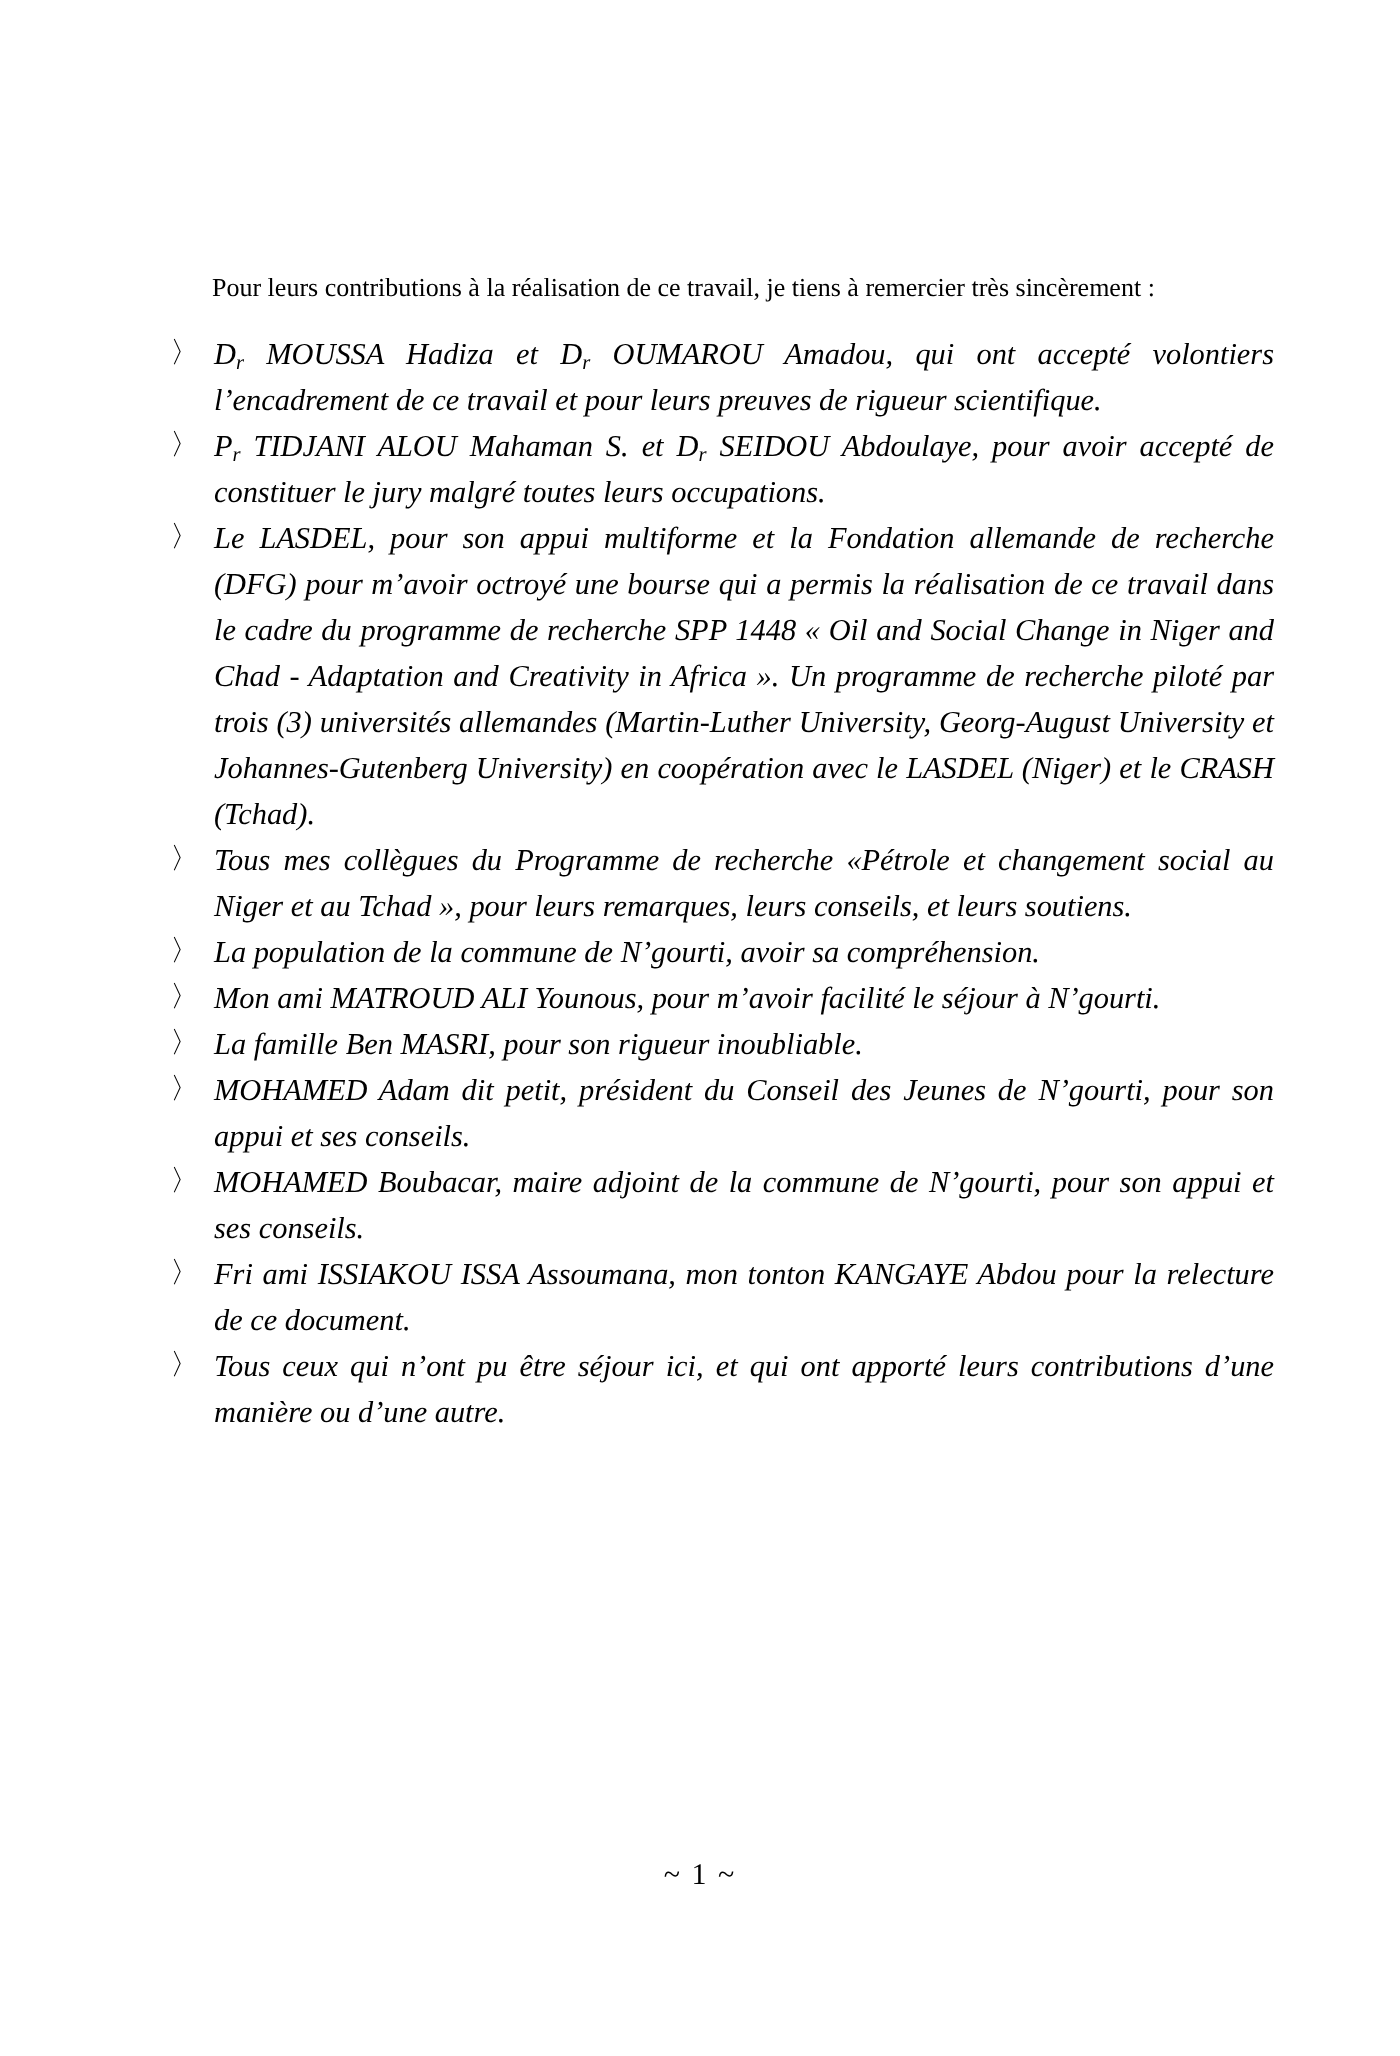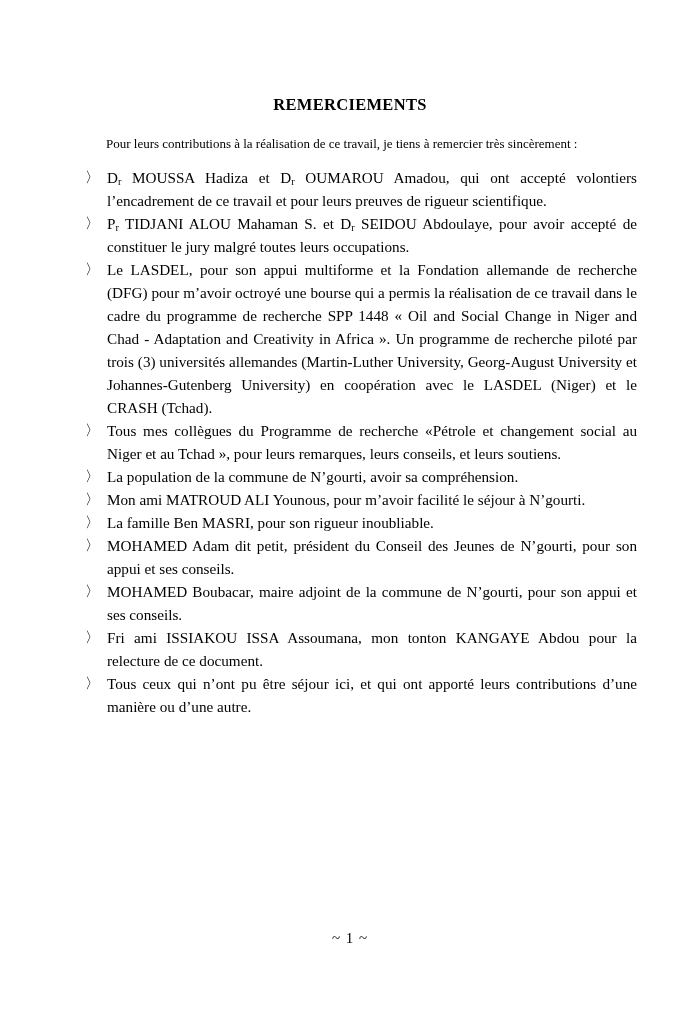--- a/index.html
+++ b/index.html
@@ -69,20 +69,21 @@
     left: 22px;
     top: 0;
     font-size: 14.5px;
     line-height: 23px;
     font-family: "Liberation Serif", "DejaVu Serif", serif;
   }
 
   
   .ack-item > .txt {
     display: block;
+    font-style: italic;
   }
 
   .ack-item.force-just > .txt {
     text-align-last: auto;
   }
 
   sub.rsub {
     font-size: 0.68em;
     vertical-align: -0.22em;
     line-height: 0;
@@ -105,21 +106,20 @@
     text-align: center;
     font-size: 15px;
     letter-spacing: 1px;
   }
 </style>
 </head>
 <body>
 
 <div class="page">
 
-  <h1 class="doc-title">REMERCIEMENTS</h1>
 
   <p class="intro">Pour leurs contributions à la réalisation de ce travail, je tiens à remercier très sincèrement :</p>
 
   <div class="ack-list">
 
   <div class="ack-item force-just">
         <span class="bullet-marker">〉</span>
         <span class="txt">D<sub class="rsub">r</sub> MOUSSA Hadiza et D<sub class="rsub">r</sub> OUMAROU Amadou, qui ont accepté volontiers l’encadrement de ce travail et pour leurs preuves de rigueur scientifique.</span>
       </div>
       <div class="ack-item force-just">

